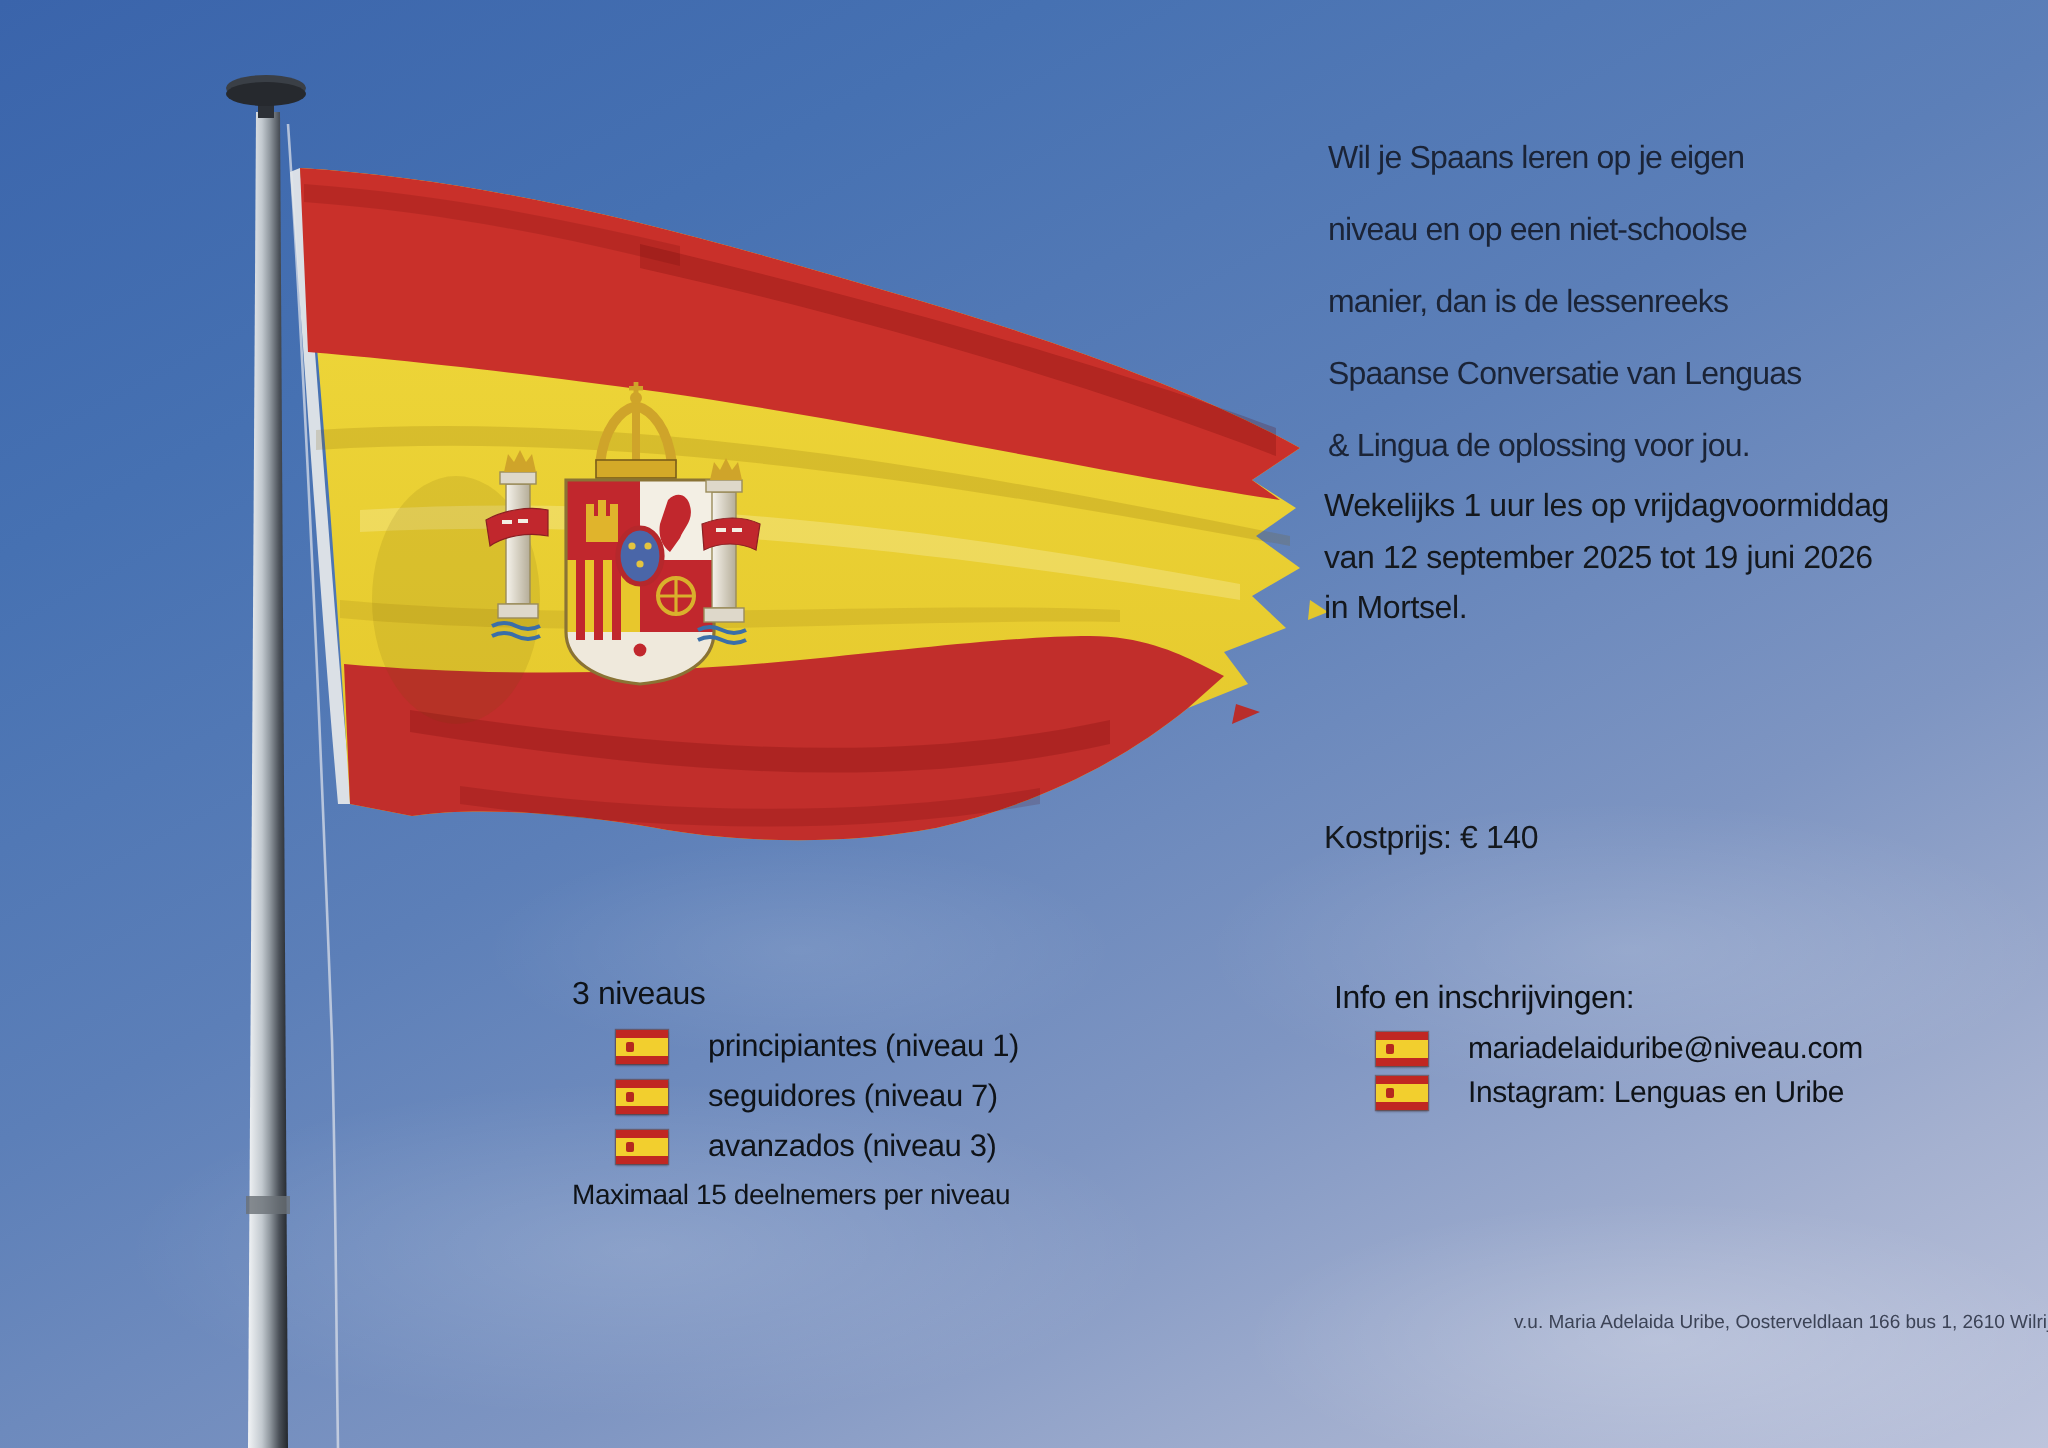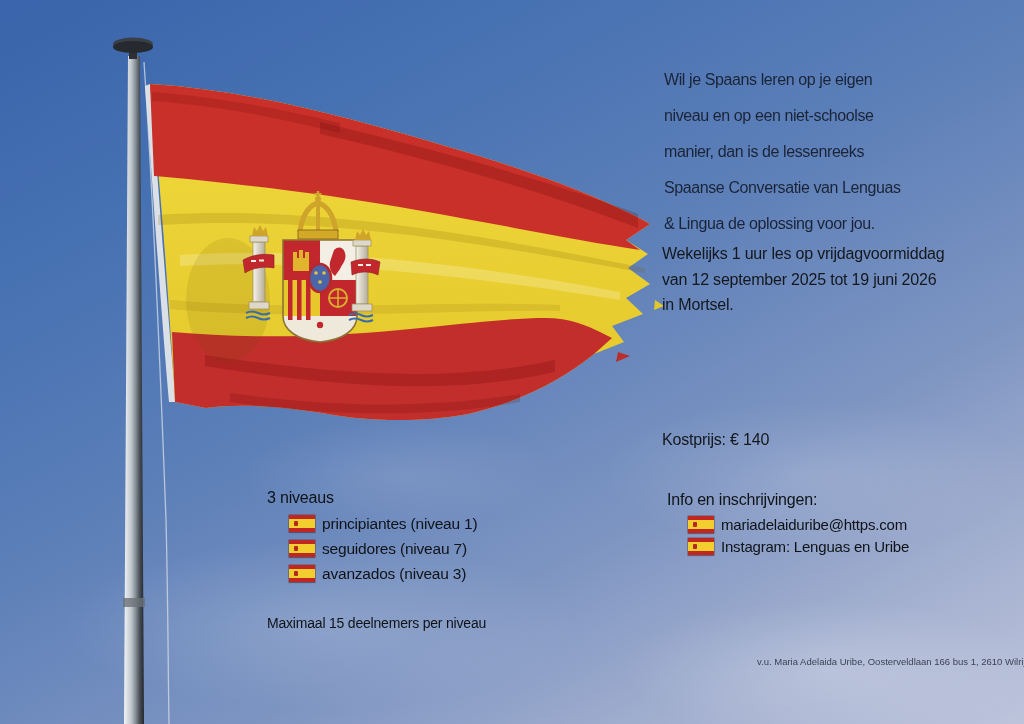--- a/index.html
+++ b/index.html
@@ -13,36 +13,36 @@
   .c1{left:60px;top:540px;width:520px;height:170px;background:radial-gradient(ellipse at center,rgba(255,255,255,.16),rgba(255,255,255,0) 70%);}
   .c2{left:600px;top:400px;width:430px;height:150px;background:radial-gradient(ellipse at center,rgba(255,255,255,.14),rgba(255,255,255,0) 70%);}
   .c3{left:620px;top:600px;width:420px;height:140px;background:radial-gradient(ellipse at center,rgba(255,255,255,.20),rgba(255,255,255,0) 70%);}
   .c4{left:240px;top:420px;width:320px;height:110px;background:radial-gradient(ellipse at center,rgba(255,255,255,.10),rgba(255,255,255,0) 70%);}
   .flag-svg{position:absolute;left:0;top:0;}
   .txt{position:absolute;white-space:pre-line;}
   .headline{left:664px;top:62px;width:360px;font-size:16px;line-height:36px;letter-spacing:-.4px;color:#1b2437;}
   .body-block{color:#14181d;font-size:16px;line-height:25.5px;letter-spacing:-.2px;}
   .schedule{left:662px;top:241px;width:330px;}
   .method{left:662px;top:336px;width:330px;}
-  .price{left:662px;top:427px;width:200px;}
+  .price{left:662px;top:407px;width:200px;}
   .section{position:absolute;color:#0f1318;}
-  .levels{left:267px;top:489px;width:280px;}
+  .levels{left:286px;top:489px;width:280px;}
   .contact{left:667px;top:491px;width:320px;}
   .sec-title{font-size:16px;letter-spacing:-.2px;}
   ul.flag-list{list-style:none;margin:4px 0 0 0;padding:0;}
   .levels ul.flag-list{padding-left:22px;}
   .contact ul.flag-list{padding-left:21px;}
-  ul.flag-list li{display:flex;align-items:center;gap:7px;}
+  ul.flag-list li{display:flex;align-items:center;gap:20px;}
   .levels li{height:25px;font-size:15.5px;letter-spacing:-.2px;}
   .contact li{height:22px;font-size:15px;letter-spacing:-.2px;}
   .mini-flag{position:relative;flex:0 0 auto;width:26px;height:17px;
     background:linear-gradient(180deg,#c02722 0 24%,#f2cf2e 24% 76%,#c02722 76% 100%);
     box-shadow:0 0 0 .6px rgba(90,30,10,.45), 0 1px 1px rgba(0,0,0,.25);}
   .mini-flag::after{content:"";position:absolute;left:5px;top:6px;width:4px;height:5px;background:#b5281e;border-radius:1px;}
-  .levels-note{margin-top:29px;font-size:14px;letter-spacing:-.2px;}
+  .levels-note{margin-top:3px;font-size:14px;letter-spacing:-.2px;}
   .footer{left:757px;top:656px;font-size:9.5px;color:#3c4356;letter-spacing:0;white-space:nowrap;}
 </style>
 </head>
 <body>
 
 <div class="canvas">
   <div class="sky"></div>
   <div class="cloud c1"></div>
   <div class="cloud c2"></div>
   <div class="cloud c3"></div>
@@ -205,21 +205,21 @@
       </li>
     </ul>
     <div class="levels-note">Maximaal 15 deelnemers per niveau</div>
   </div>
 
   <div class="section contact">
     <div class="sec-title">Info en inschrijvingen:</div>
     <ul class="flag-list">
       <li>
         <span class="mini-flag"></span>
-        <span>mariadelaiduribe@https.com</span>
+        <span>mariadelaiduribe@niveau.com</span>
       </li>
       <li>
         <span class="mini-flag"></span>
         <span>Instagram: Lenguas en Uribe</span>
       </li>
     </ul>
   </div>
 
   <div class="txt footer">v.u. Maria Adelaida Uribe, Oosterveldlaan 166 bus 1, 2610 Wilrijk</div>
 </div>

